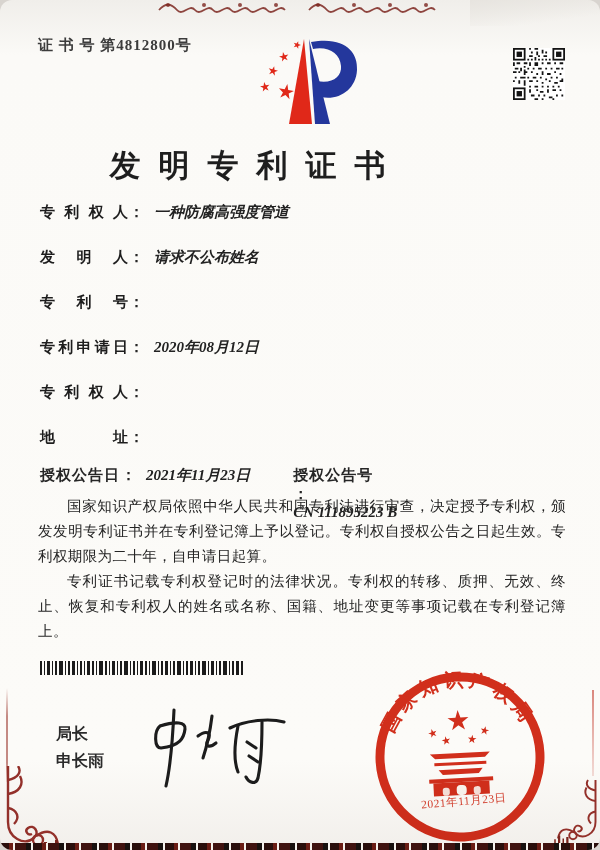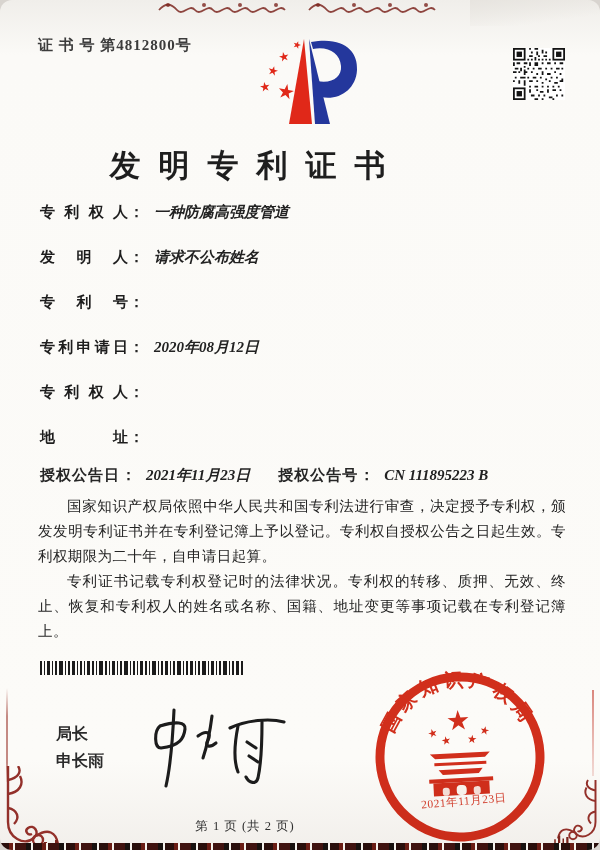--- a/index.html
+++ b/index.html
@@ -12,21 +12,21 @@
   .logo{position:absolute;left:252px;top:36px;}
   .qr{position:absolute;left:513px;top:48px;}
   .title{position:absolute;left:0;top:124px;width:495px;text-align:center;font-size:31px;font-weight:700;
          letter-spacing:0.58em;text-indent:0.58em;color:#1e1e1e;}
   .frow{position:absolute;left:40px;display:flex;align-items:baseline;font-size:15px;white-space:nowrap;}
   .flabel{display:inline-block;width:88px;text-align:justify;text-align-last:justify;-moz-text-align-last:justify;font-weight:700;color:#1d1d1d;}
   .fcolon{font-weight:700;margin:0 10px 0 1px;}
   .fvalue{font-weight:600;color:#222;font-style:italic;}
   .r1{top:203px}.r2{top:248px}.r3{top:293px}.r4{top:338px}.r5{top:383px}.r6{top:428px}
   .rg{top:466px}
-  .g2{margin-left:28px;display:flex;align-items:baseline;}
+  .g2{margin-left:42px;display:flex;align-items:baseline;flex-direction:column;}
   .glabel{font-weight:700;letter-spacing:1px;}
   .paras{position:absolute;left:38px;top:494px;width:528px;font-size:14.5px;line-height:25px;letter-spacing:0.4px;color:#242424;}
   .paras p{margin:0;text-indent:2em;text-align:justify;}
   .barcode{position:absolute;left:40px;top:661px;}
   .signer{position:absolute;left:56px;top:720px;font-family:"Liberation Sans","DejaVu Sans",sans-serif;
           font-size:16px;font-weight:700;line-height:27px;color:#2b2b2b;}
   .signature{position:absolute;left:146px;top:706px;}
   .seal{position:absolute;left:372px;top:669px;mix-blend-mode:multiply;opacity:.95;transform:rotate(-3deg);}
   .footer{position:absolute;left:150px;top:818px;width:190px;text-align:center;font-size:12.5px;letter-spacing:1px;color:#2e2e2e;}
   .ornament-top{position:absolute;left:157px;top:0;}
@@ -192,21 +192,20 @@
       <path d="M-22,12 L22,12 L18,17 L-18,17 Z"></path>
       <path d="M-32,21 L32,21 L32,25 L-32,25 Z"></path>
       <path d="M-28,25 L28,25 L28,38 L-28,38 Z"></path>
       <rect x="-5" y="28" width="10" height="10" rx="4" fill="#fdf8f5"></rect>
       <rect x="-19" y="30" width="7" height="8" rx="3" fill="#fdf8f5" opacity="0.9"></rect>
       <rect x="12" y="30" width="7" height="8" rx="3" fill="#fdf8f5" opacity="0.9"></rect>
     </g>
     <text y="48" text-anchor="middle" font-size="11.5" fill="#d2230f" letter-spacing="0.5" transform="rotate(-2)" opacity="0.92" font-family="Liberation Serif, DejaVu Serif, serif">2021年11月23日</text>
   </svg>
 
-  <div class="footer">第 1 页 (共 2 页)</div>
 
   <svg class="corner-left" width="64" height="84" viewBox="0 0 64 84">
     <g stroke="#93302a" stroke-width="2.4" fill="none">
       <path d="M6,0 V56"></path>
       <path d="M6,14 C16,12 20,6 16,0"></path>
       <path d="M6,28 C18,26 22,18 18,10"></path>
       <path d="M6,42 C16,44 18,52 12,58"></path>
       <path d="M6,56 C6,72 22,80 32,72 C38,66 32,58 26,62 C22,65 26,70 30,68"></path>
       <circle cx="36" cy="74" r="5"></circle>
       <path d="M34,70 C46,62 54,66 56,78"></path>

